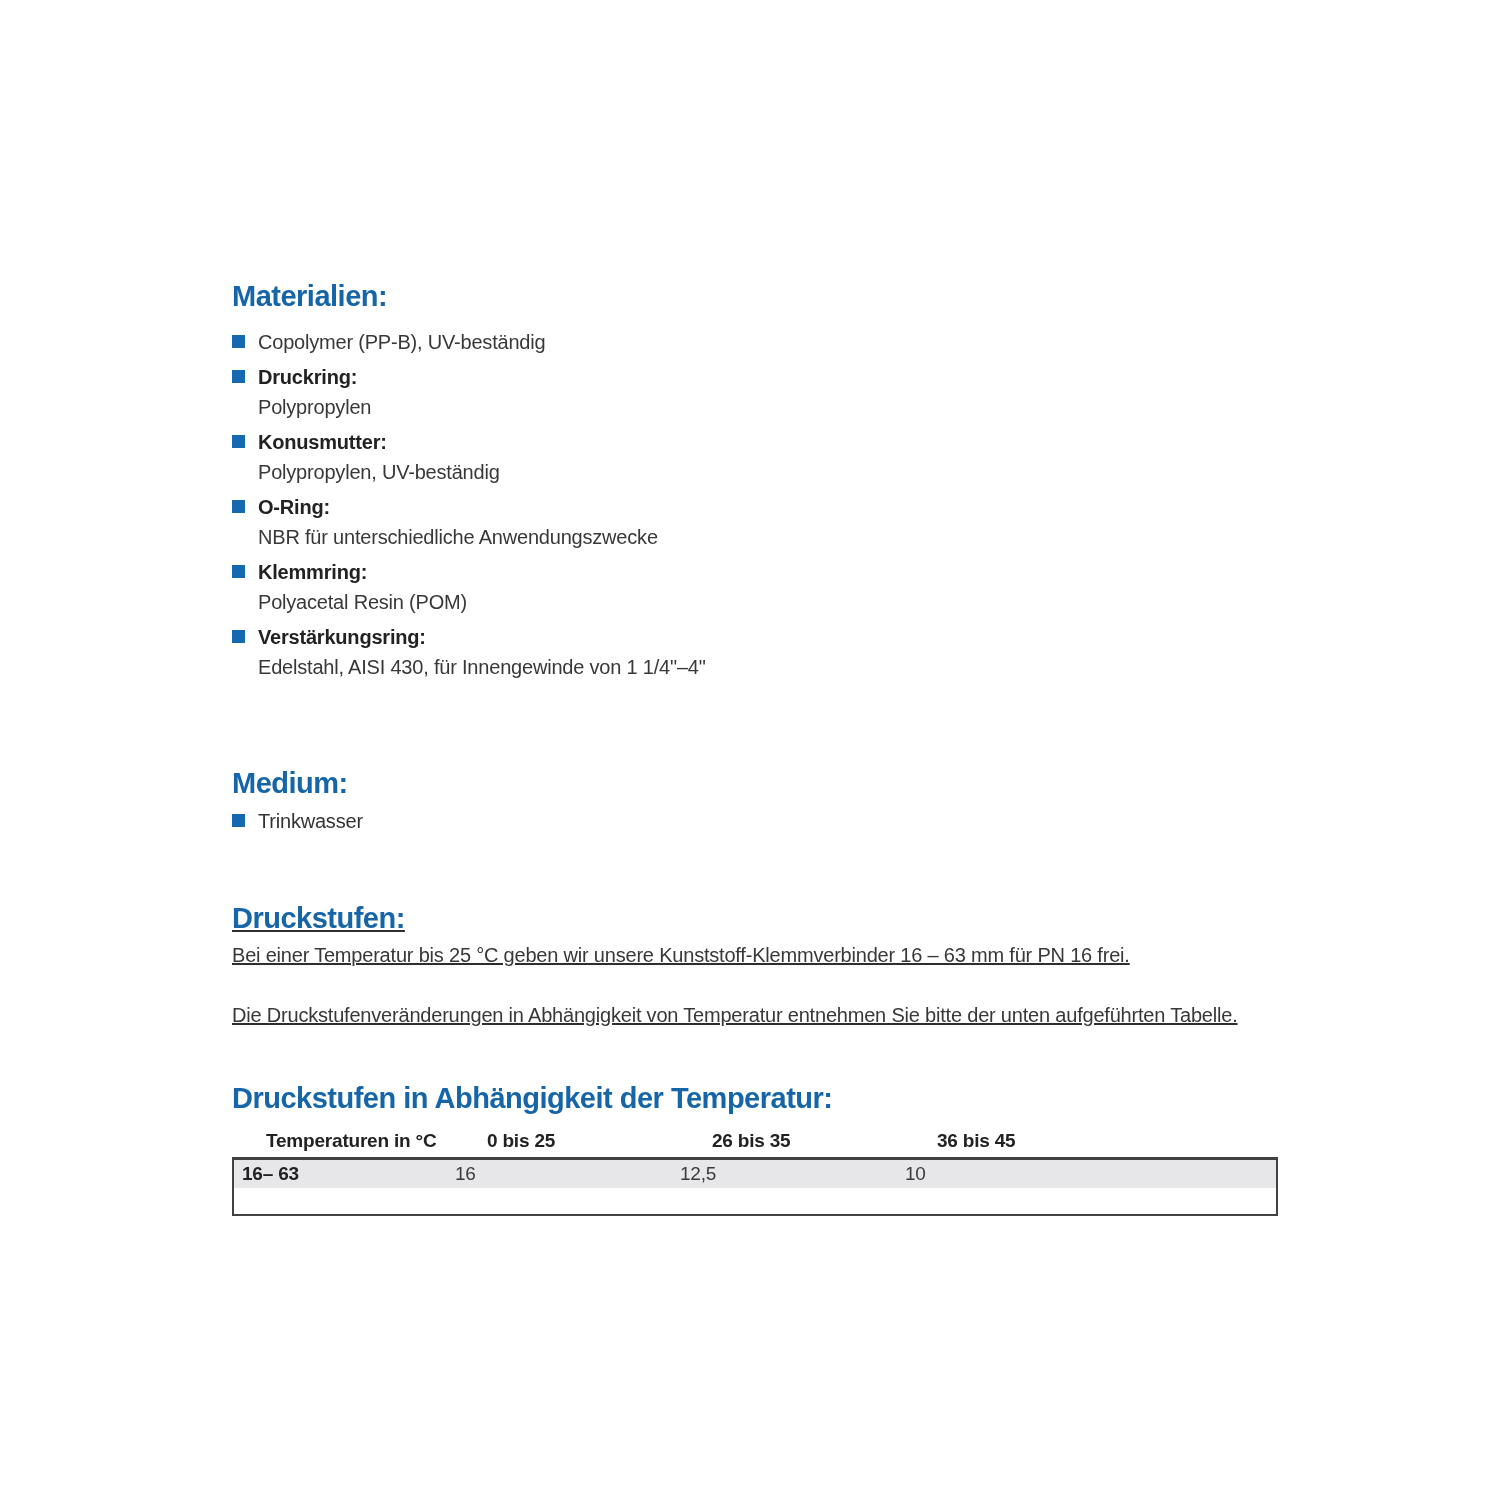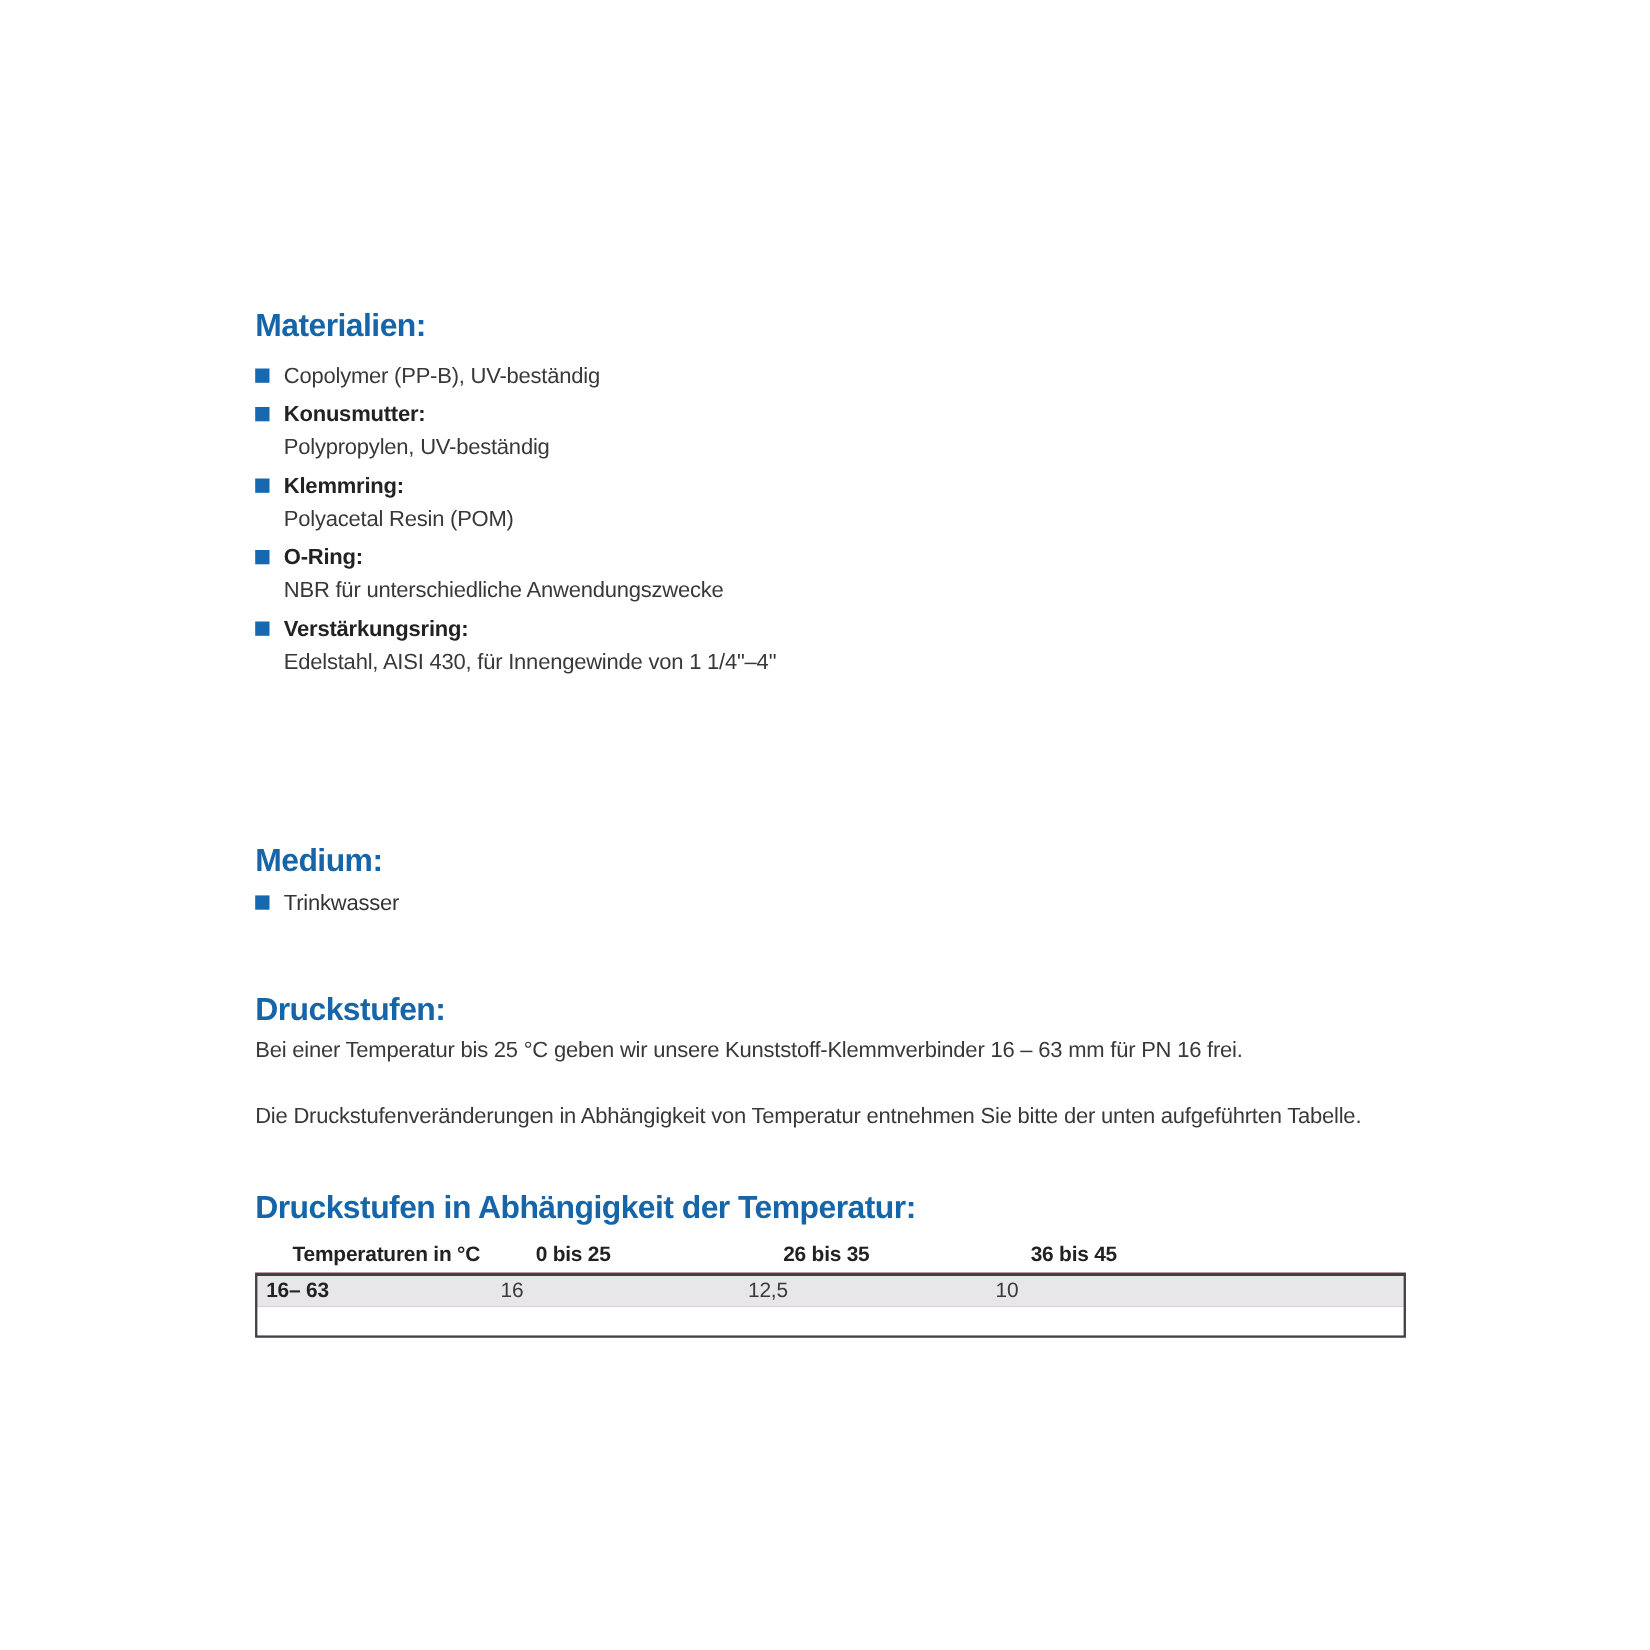--- a/index.html
+++ b/index.html
@@ -110,37 +110,42 @@
 
   <div class="section" style="top: 281px;">
     <h2 class="section-title">Materialien:</h2>
     <div class="mat-items">
 
       <div class="item">
         <span class="bullet"></span>
         <div class="item-desc">Copolymer (PP-B), UV-beständig</div>
       </div>
 
+      <div class="item">
+        <span class="bullet"></span>
+        <div class="item-label">Druckring:</div>
+        <div class="item-desc">Polypropylen</div>
+      </div>
 
       <div class="item">
         <span class="bullet"></span>
         <div class="item-label">Konusmutter:</div>
         <div class="item-desc">Polypropylen, UV-beständig</div>
       </div>
 
       <div class="item">
         <span class="bullet"></span>
-        <div class="item-label">Klemmring:</div>
-        <div class="item-desc">Polyacetal Resin (POM)</div>
+        <div class="item-label">O-Ring:</div>
+        <div class="item-desc">NBR für unterschiedliche Anwendungszwecke</div>
       </div>
 
       <div class="item">
         <span class="bullet"></span>
-        <div class="item-label">O-Ring:</div>
-        <div class="item-desc">NBR für unterschiedliche Anwendungszwecke</div>
+        <div class="item-label">Klemmring:</div>
+        <div class="item-desc">Polyacetal Resin (POM)</div>
       </div>
 
       <div class="item">
         <span class="bullet"></span>
         <div class="item-label">Verstärkungsring:</div>
         <div class="item-desc">Edelstahl, AISI 430, für Innengewinde von 1 1/4"–4"</div>
       </div>
 
     </div>
   </div>
@@ -148,21 +153,21 @@
   <div class="section" style="top: 768px;">
     <h2 class="section-title">Medium:</h2>
     <div class="medium-items">
       <div class="item">
         <span class="bullet"></span>
         <div class="item-plain">Trinkwasser</div>
       </div>
     </div>
   </div>
 
-  <div class="section" style="top: 903px;">
+  <div class="section" style="top: 903px; text-decoration: underline;">
     <h2 class="section-title">Druckstufen:</h2>
     <div class="para" style="margin-top: 6px;">Bei einer Temperatur bis 25 °C geben wir unsere Kunststoff-Klemmverbinder 16 – 63 mm für PN 16 frei.</div>
     <div class="para" style="margin-top: 27px;">Die Druckstufenveränderungen in Abhängigkeit von Temperatur entnehmen Sie bitte der unten aufgeführten Tabelle.</div>
   </div>
 
   <div class="section" style="top: 1083px;">
     <h2 class="section-title">Druckstufen in Abhängigkeit der Temperatur:</h2>
 
     <div class="tbl-header">
       <div class="th">Temperaturen in °C</div>

